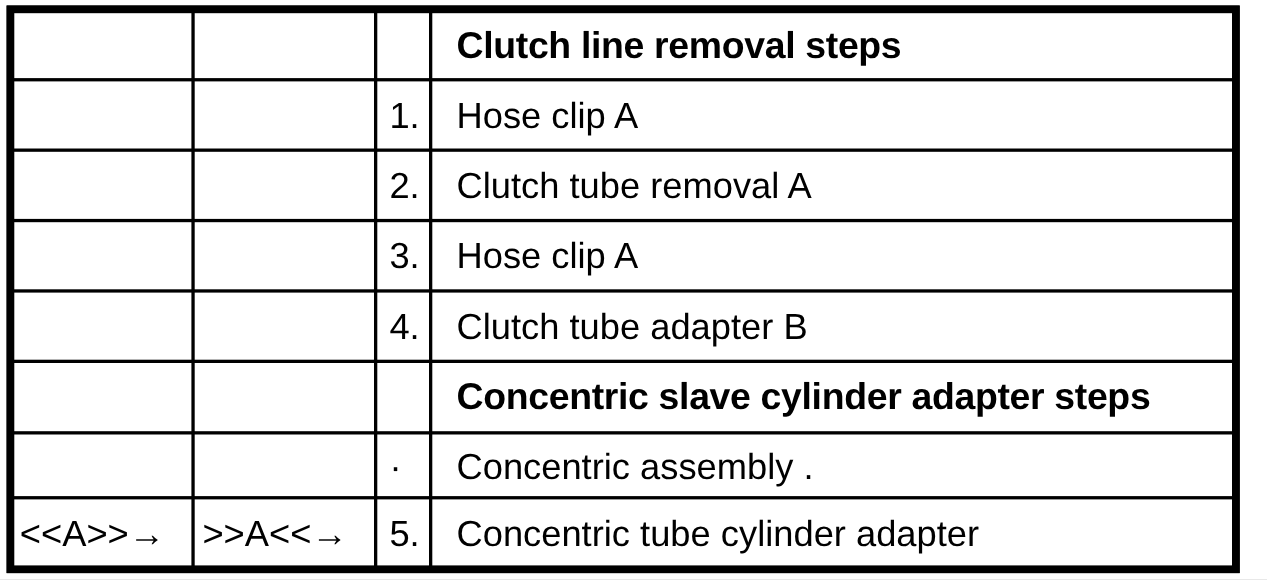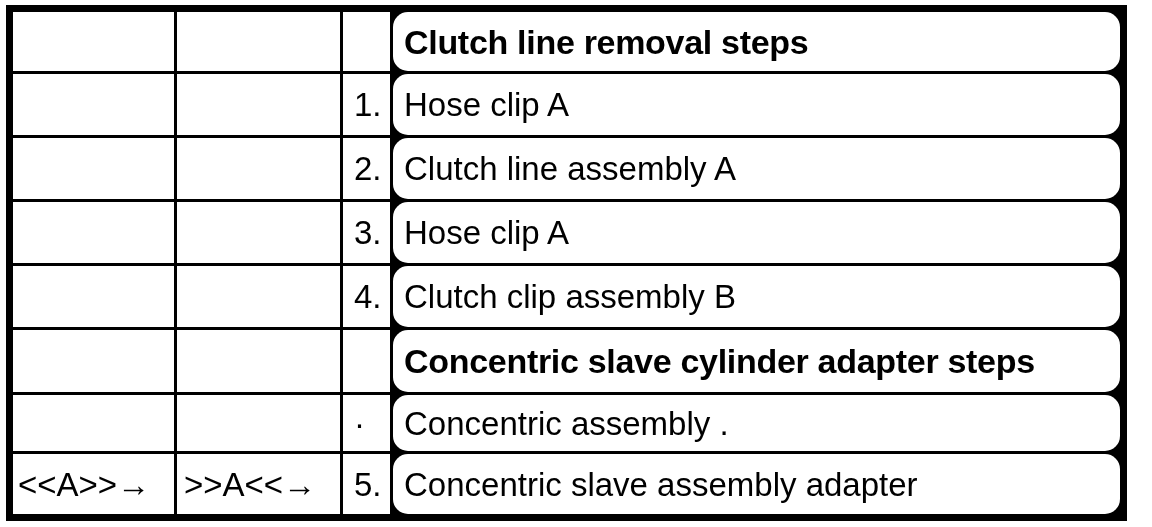--- a/index.html
+++ b/index.html
@@ -26,61 +26,61 @@
     display: flex;
     align-items: center;
     font-size: 33px;
     line-height: 1;
     white-space: pre;
     overflow: hidden;
   }
   .c1 { padding-left: 5px; }
   .c2 { padding-left: 7px; }
   .c3 { padding-left: 11px; }
-  .c4 { padding-left: 11px; border-radius: 15px; }
+  .c4 { padding-left: 22px; }
   .section-header { font-weight: bold; font-size: 34px; letter-spacing: -0.3px; }
 </style>
 </head>
 <body>
 
 <div class="steps-table">
 
   <div class="cell c1"></div>
   <div class="cell c2"></div>
   <div class="cell c3"></div>
   <div class="cell c4 section-header">Clutch line removal steps</div>
 
   <div class="cell c1"></div>
   <div class="cell c2"></div>
   <div class="cell c3">1.</div>
   <div class="cell c4">Hose clip A</div>
 
   <div class="cell c1"></div>
   <div class="cell c2"></div>
   <div class="cell c3">2.</div>
-  <div class="cell c4">Clutch line assembly A</div>
+  <div class="cell c4">Clutch tube removal A</div>
 
   <div class="cell c1"></div>
   <div class="cell c2"></div>
   <div class="cell c3">3.</div>
   <div class="cell c4">Hose clip A</div>
 
   <div class="cell c1"></div>
   <div class="cell c2"></div>
   <div class="cell c3">4.</div>
-  <div class="cell c4">Clutch clip assembly B</div>
+  <div class="cell c4">Clutch tube adapter B</div>
 
   <div class="cell c1"></div>
   <div class="cell c2"></div>
   <div class="cell c3"></div>
   <div class="cell c4 section-header">Concentric slave cylinder adapter steps</div>
 
   <div class="cell c1"></div>
   <div class="cell c2"></div>
   <div class="cell c3">·</div>
   <div class="cell c4">Concentric assembly .</div>
 
   <div class="cell c1">&lt;&lt;A&gt;&gt;→</div>
   <div class="cell c2">&gt;&gt;A&lt;&lt;→</div>
   <div class="cell c3">5.</div>
-  <div class="cell c4">Concentric slave assembly adapter</div>
+  <div class="cell c4">Concentric tube cylinder adapter</div>
 
 </div>
 
 </body></html>

